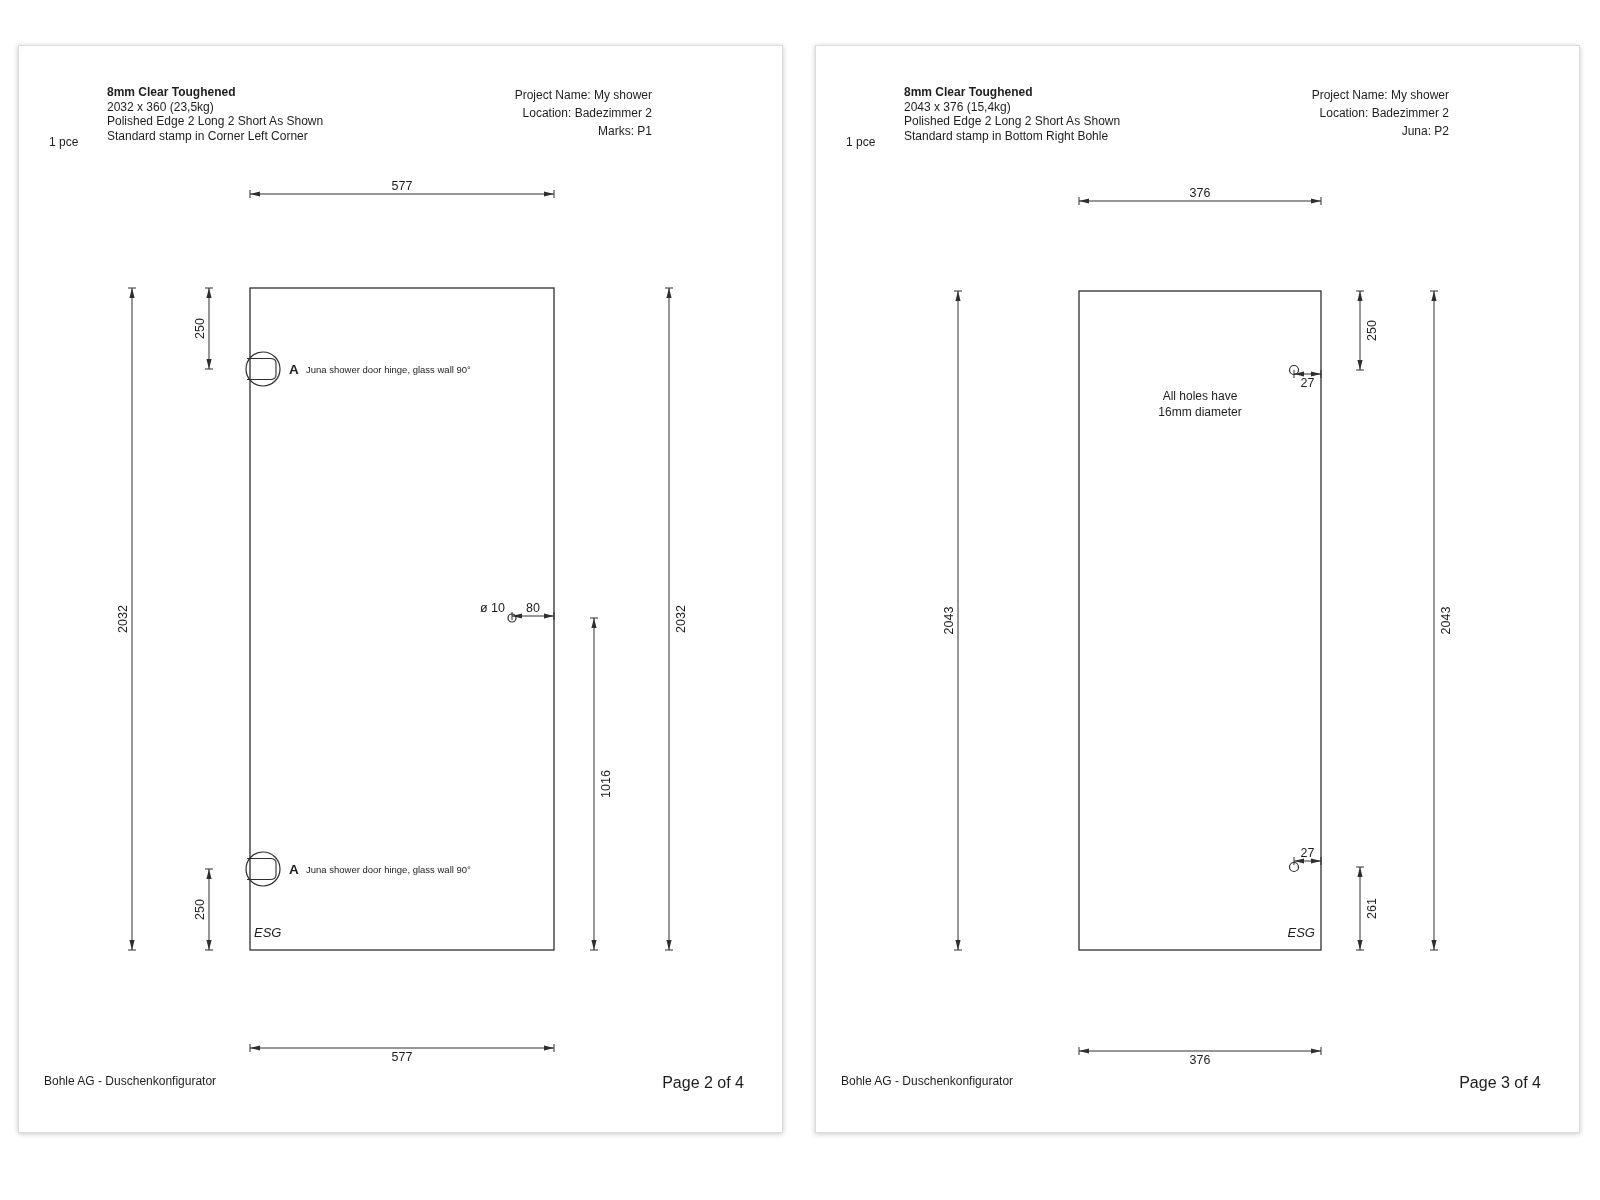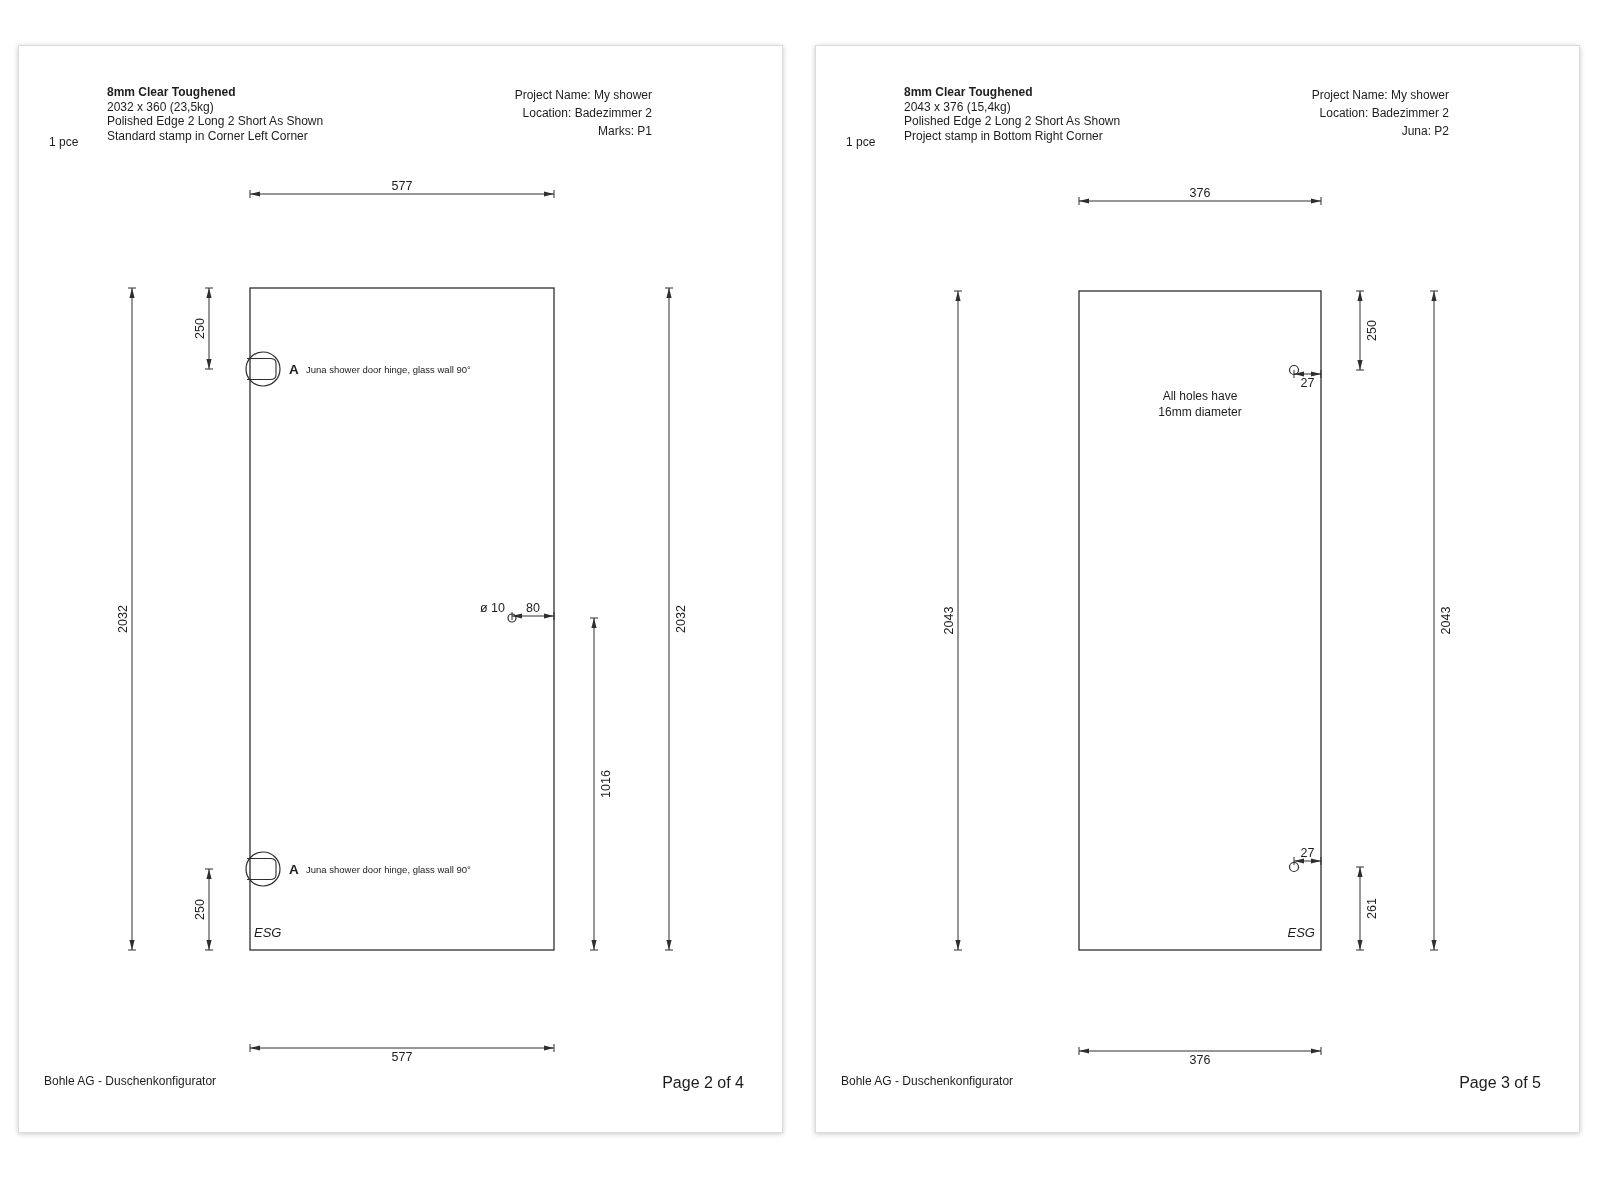--- a/index.html
+++ b/index.html
@@ -133,21 +133,21 @@
   <div class="footer-left">Bohle AG - Duschenkonfigurator</div>
   <div class="footer-right">Page 2 of 4</div>
 </div>
 
 <div class="page page-right">
   <div class="qty">1 pce</div>
   <div class="specs">
     <div class="title">8mm Clear Toughened</div>
     <div>2043 x 376  (15,4kg)</div>
     <div>Polished Edge 2 Long 2 Short As Shown</div>
-    <div>Project stamp in Bottom Right Corner</div>
+    <div>Standard stamp in Bottom Right Bohle</div>
   </div>
   <div class="meta">
     <div>Project Name: My shower</div>
     <div>Location: Badezimmer 2</div>
     <div>Juna: P2</div>
   </div>
   <svg class="drawing" viewBox="0 0 765 1088" xmlns="http://www.w3.org/2000/svg">
       <rect x="263" y="245" width="242" height="659" fill="none" stroke="#2e2e2e" stroke-width="1.3"></rect>
       <line x1="263" y1="155" x2="505" y2="155" stroke="#2e2e2e" stroke-width="1"></line>
       <line x1="263" y1="151" x2="263" y2="159" stroke="#2e2e2e" stroke-width="1"></line>
@@ -197,14 +197,14 @@
       <path d="M544,821 L541.4,831 L546.6,831 Z" fill="#2e2e2e"></path>
       <path d="M544,904 L541.4,894 L546.6,894 Z" fill="#2e2e2e"></path>
       <text x="560" y="862.5" font-size="12.5" text-anchor="middle" transform="rotate(-90 560 862.5)">261</text>
       <circle cx="478" cy="324" r="4.5" fill="none" stroke="#2e2e2e" stroke-width="1.2"></circle>
       <circle cx="478" cy="821" r="4.5" fill="none" stroke="#2e2e2e" stroke-width="1.2"></circle>
       <text x="384" y="354" font-size="12" text-anchor="middle" dn="holes-note">All holes have</text>
       <text x="384" y="370" font-size="12" text-anchor="middle" dn="holes-note">16mm diameter</text>
       <text x="499" y="891" font-size="13" text-anchor="end" font-style="italic" dn="esg-stamp">ESG</text>
     </svg>
   <div class="footer-left">Bohle AG - Duschenkonfigurator</div>
-  <div class="footer-right">Page 3 of 5</div>
+  <div class="footer-right">Page 3 of 4</div>
 </div>
 
 </body></html>

